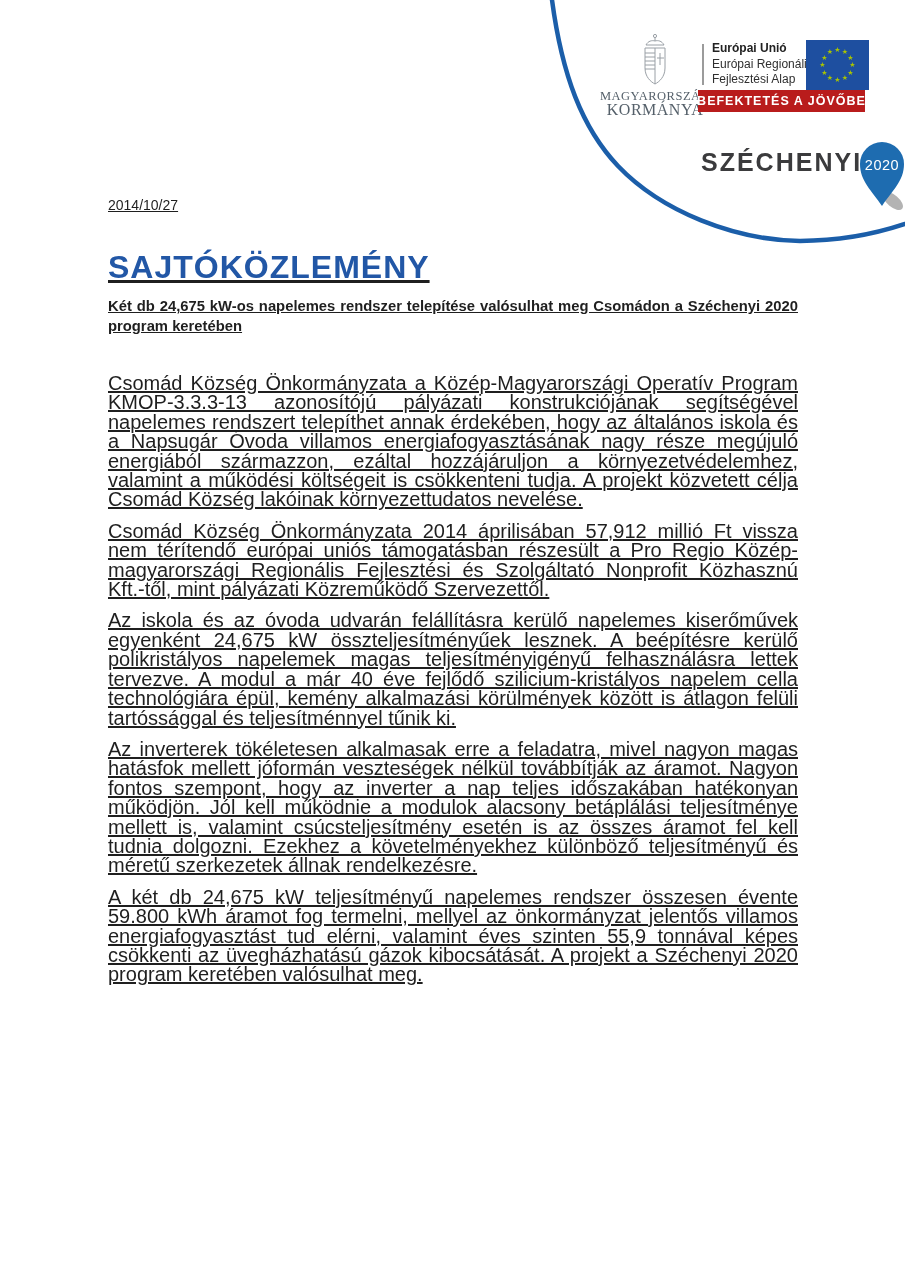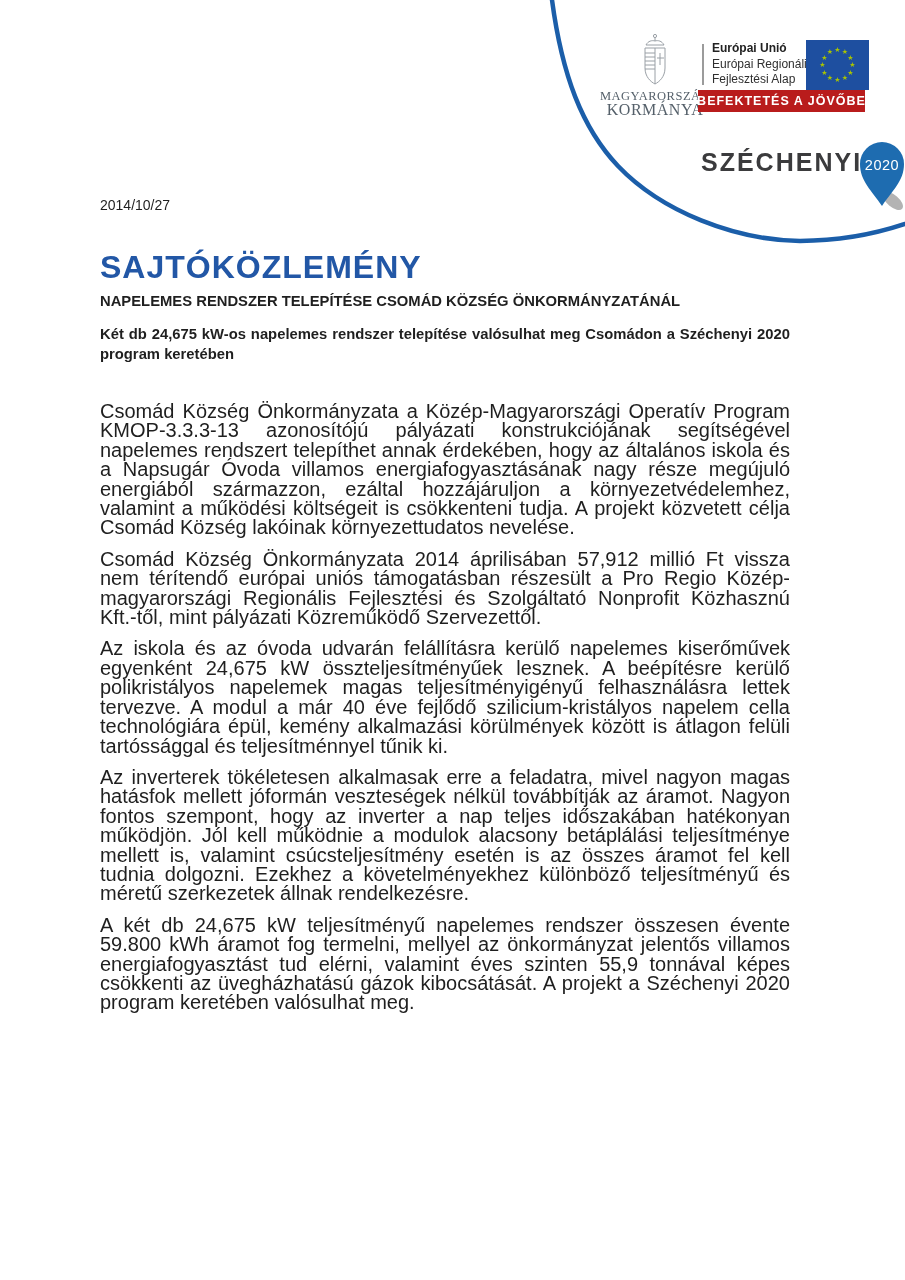--- a/index.html
+++ b/index.html
@@ -18,21 +18,21 @@
   .eu-text{position:absolute;left:712px;top:41px;font-size:12px;line-height:15.5px;color:#2f2f2f;}
   .eu-text .l1{font-weight:bold;color:#222;}
   .eu-flag{position:absolute;left:806px;top:40px;width:63px;height:50px;background:#1e4fa0;}
   .banner{position:absolute;left:698px;top:90px;width:167px;height:22px;background:#b91c1c;
     color:#ffffff;font-weight:bold;font-size:12.5px;letter-spacing:1px;
     display:flex;align-items:center;justify-content:center;white-space:nowrap;}
   .szechenyi-text{position:absolute;left:701px;top:150px;font-size:25px;font-weight:bold;
     color:#3b3b3d;letter-spacing:2px;line-height:1;white-space:nowrap;}
   .szechenyi-pin{position:absolute;left:854px;top:138px;}
   
-  .content{position:absolute;left:100px;top:196px;width:690px;}
+  .content{position:absolute;left:108px;top:196px;width:690px;text-decoration:underline;}
   .doc-date{font-size:14px;line-height:18px;}
   .doc-org{margin-top:12px;font-size:15px;font-weight:bold;line-height:18px;}
   .doc-title{margin:38px 0 0 0;font-size:32px;font-weight:bold;letter-spacing:1px;
     color:#2257a6;line-height:30px;}
   .doc-subtitle{margin-top:10px;font-size:14.8px;font-weight:bold;line-height:18px;}
   .doc-lead{margin-top:15px;font-size:14.8px;font-weight:bold;line-height:19.5px;text-align:justify;}
   .doc-body p{margin:12px 0 0 0;font-size:20px;line-height:19.4px;text-align:justify;}
   .doc-body p.first{margin-top:38px;}
 </style>
 </head>
@@ -94,21 +94,20 @@
     <svg width="56" height="76" viewBox="0 0 56 76" xmlns="http://www.w3.org/2000/svg">
       <ellipse cx="39" cy="63" rx="12" ry="6" transform="rotate(40 39 63)" fill="#b3b3b3"></ellipse>
       <path d="M28,68 C18,53 6,43 6,26 A22,22 0 1 1 50,26 C50,43 38,53 28,68 Z" fill="#1e6cb0"></path>
       <text x="28" y="32" text-anchor="middle" fill="#ffffff" font-size="14.5" font-family="'Liberation Sans',sans-serif" letter-spacing="0.5">2020</text>
     </svg>
   </div>
 
   <div class="content">
     <div class="doc-date">2014/10/27</div>
     <h1 class="doc-title">SAJTÓKÖZLEMÉNY</h1>
-    <div class="doc-subtitle">NAPELEMES RENDSZER TELEPÍTÉSE CSOMÁD KÖZSÉG ÖNKORMÁNYZATÁNÁL</div>
     <div class="doc-lead">Két db 24,675 kW-os napelemes rendszer telepítése valósulhat meg Csomádon a Széchenyi 2020 program keretében</div>
     <div class="doc-body">
       <p class="first">Csomád Község Önkormányzata a Közép-Magyarországi Operatív Program KMOP-3.3.3-13 azonosítójú pályázati konstrukciójának segítségével napelemes rendszert telepíthet annak érdekében, hogy az általános iskola és a Napsugár Óvoda villamos energiafogyasztásának nagy része megújuló energiából származzon, ezáltal hozzájáruljon a környezetvédelemhez, valamint a működési költségeit is csökkenteni tudja. A projekt közvetett célja Csomád Község lakóinak környezettudatos nevelése.</p>
       <p>Csomád Község Önkormányzata 2014 áprilisában 57,912 millió Ft vissza nem térítendő európai uniós támogatásban részesült a Pro Regio Közép-magyarországi Regionális Fejlesztési és Szolgáltató Nonprofit Közhasznú Kft.-től, mint pályázati Közreműködő Szervezettől.</p>
       <p>Az iskola és az óvoda udvarán felállításra kerülő napelemes kiserőművek egyenként 24,675 kW összteljesítményűek lesznek. A beépítésre kerülő polikristályos napelemek magas teljesítményigényű felhasználásra lettek tervezve. A modul a már 40 éve fejlődő szilicium-kristályos napelem cella technológiára épül, kemény alkalmazási körülmények között is átlagon felüli tartóssággal és teljesítménnyel tűnik ki.</p>
       <p>Az inverterek tökéletesen alkalmasak erre a feladatra, mivel nagyon magas hatásfok mellett jóformán veszteségek nélkül továbbítják az áramot. Nagyon fontos szempont, hogy az inverter a nap teljes időszakában hatékonyan működjön. Jól kell működnie a modulok alacsony betáplálási teljesítménye mellett is, valamint csúcsteljesítmény esetén is az összes áramot fel kell tudnia dolgozni. Ezekhez a követelményekhez különböző teljesítményű és méretű szerkezetek állnak rendelkezésre.</p>
       <p>A két db 24,675 kW teljesítményű napelemes rendszer összesen évente 59.800 kWh áramot fog termelni, mellyel az önkormányzat jelentős villamos energiafogyasztást tud elérni, valamint éves szinten 55,9 tonnával képes csökkenti az üvegházhatású gázok kibocsátását. A projekt a Széchenyi 2020 program keretében valósulhat meg.</p>
     </div>
   </div>
 

